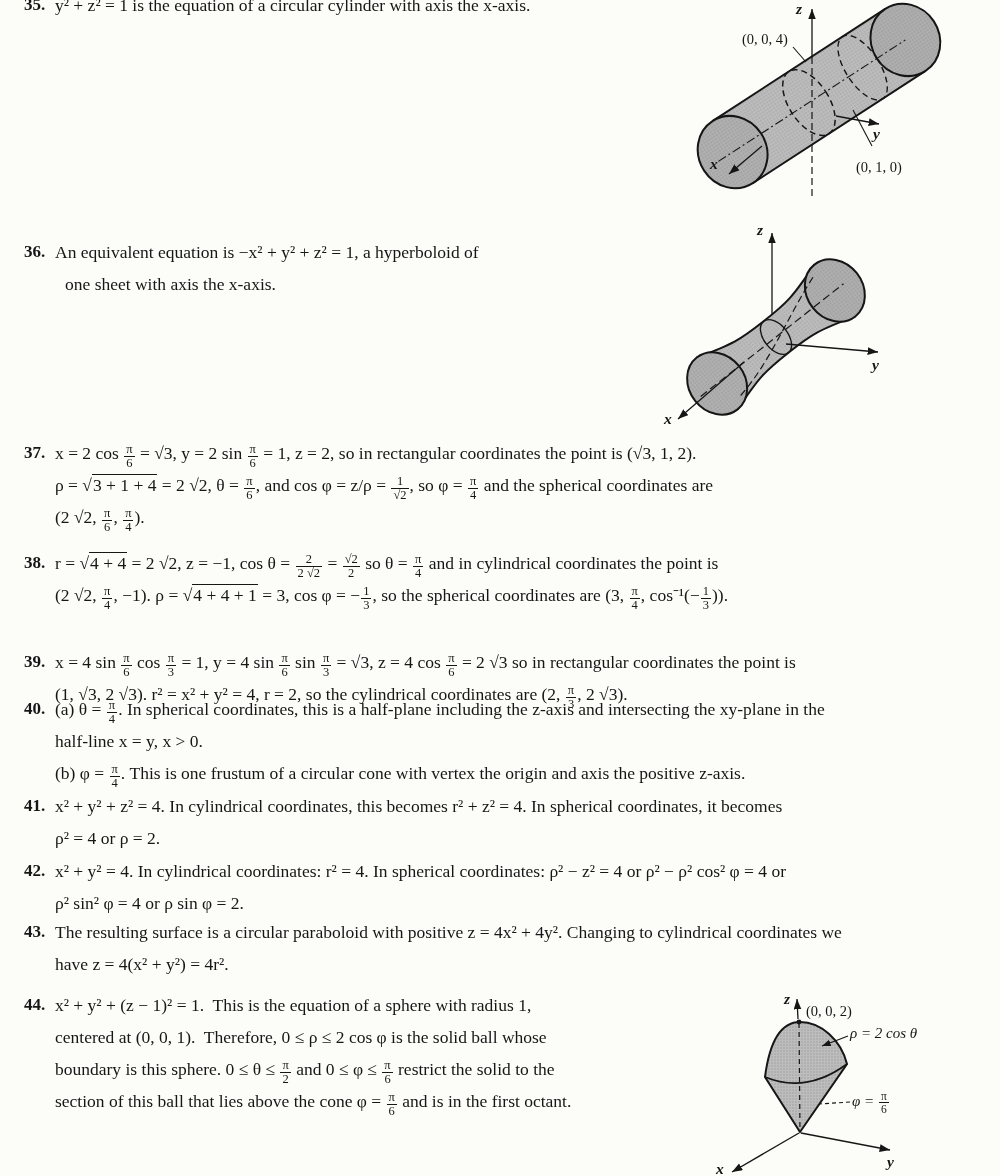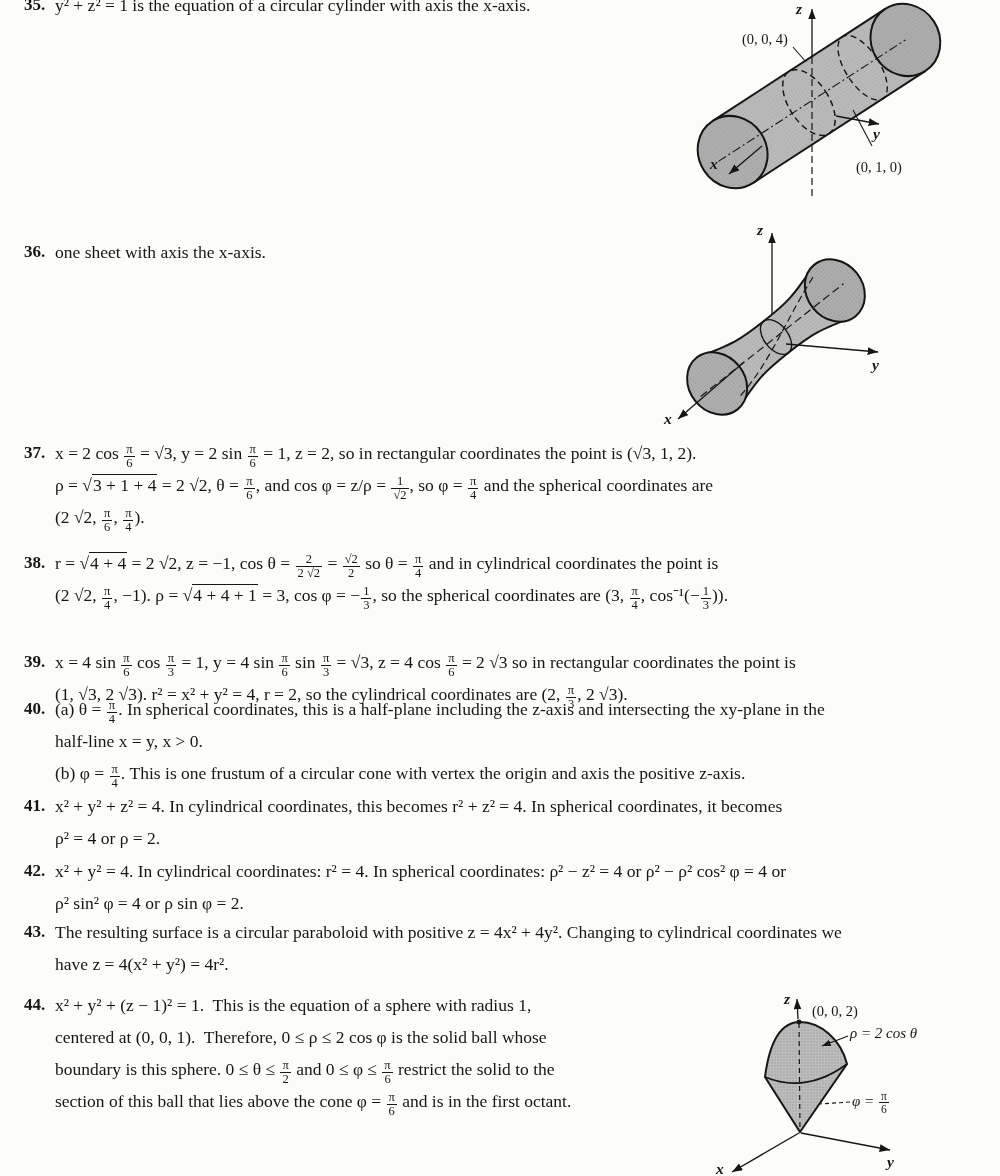--- a/index.html
+++ b/index.html
@@ -6,21 +6,21 @@
   body{
     position:relative;width:1000px;height:1176px;overflow:hidden;
     background:#fcfcf9;color:#161616;
     font-family:"Liberation Serif",serif;
   }
   .prob{position:absolute;left:24px}
   .pnum{position:absolute;left:0;top:0;font-weight:bold;font-size:17px;line-height:32px;white-space:pre}
   .plines{margin-left:31px}
   .pline{height:32px;line-height:32px;font-size:17.5px;white-space:pre}
   .sub{}
-  .sub10{}
+  .sub10{margin-left:10px}
   .frac{display:inline-block;text-align:center;vertical-align:-8px;line-height:1.08;font-size:12.5px;margin:0 1px}
   .frac>span{display:block;padding:0 2px}
   .frac>span:first-child{border-bottom:1.2px solid #161616}
   .vinc{border-top:1.3px solid #161616;padding:0 1px}
   .fig{position:absolute}
   .fig svg{position:absolute;left:0;top:0;overflow:visible}
   .axislabel{position:absolute;font-size:15.5px;font-style:italic;font-weight:bold;white-space:pre;line-height:1}
   .coordlabel{position:absolute;font-size:14.5px;font-style:normal;white-space:pre;line-height:1}
   .mathlabel{position:absolute;font-size:15px;font-style:italic;white-space:pre;line-height:1}
   .mathlabel .frac{font-style:normal;font-size:11.5px;vertical-align:-7px}
@@ -31,20 +31,21 @@
 <div class="prob" style="top:-11px">
   <span class="pnum">35.</span>
   <div class="plines">
     <div class="pline">y² + z² = 1 is the equation of a circular cylinder with axis the x-axis.</div>
   </div>
 </div>
 
 <div class="prob" style="top:236px">
   <span class="pnum">36.</span>
   <div class="plines">
+    <div class="pline">An equivalent equation is −x² + y² + z² = 1, a hyperboloid of</div>
     <div class="pline sub10">one sheet with axis the x-axis.</div>
   </div>
 </div>
 
 <div class="prob" style="top:437px">
   <span class="pnum">37.</span>
   <div class="plines">
     <div class="pline">x = 2 cos <span class="frac"><span>π</span><span>6</span></span> = √3, y = 2 sin <span class="frac"><span>π</span><span>6</span></span> = 1, z = 2, so in rectangular coordinates the point is (√3, 1, 2).</div>
     <div class="pline">ρ = √<span class="vinc">3 + 1 + 4</span> = 2 √2, θ = <span class="frac"><span>π</span><span>6</span></span>, and cos φ = z/ρ = <span class="frac"><span>1</span><span>√2</span></span>, so φ = <span class="frac"><span>π</span><span>4</span></span> and the spherical coordinates are</div>
     <div class="pline">(2 √2, <span class="frac"><span>π</span><span>6</span></span>, <span class="frac"><span>π</span><span>4</span></span>).</div>
@@ -194,18 +195,18 @@
     <path d="M765,1077 Q806,1094 847,1064" fill="none" stroke="#161616" stroke-width="1.8"></path>
     <line x1="799" y1="1023" x2="800" y2="1130" stroke="#161616" stroke-width="1.2" stroke-dasharray="5 4"></line>
     <circle cx="799" cy="1022" r="2.4" fill="#161616"></circle>
     <line x1="798" y1="1019" x2="797" y2="999" stroke="#161616" stroke-width="1.3" marker-end="url(#ah3)"></line>
     <line x1="801" y1="1133" x2="890" y2="1150" stroke="#161616" stroke-width="1.3" marker-end="url(#ah3)"></line>
     <line x1="799" y1="1133" x2="732" y2="1172" stroke="#161616" stroke-width="1.3" marker-end="url(#ah3)"></line>
     <line x1="848" y1="1036" x2="822" y2="1046" stroke="#161616" stroke-width="1.1" marker-end="url(#ah3)"></line>
     <line x1="850" y1="1102" x2="819" y2="1104" stroke="#161616" stroke-width="1.1" stroke-dasharray="4 3"></line>
   </svg>
   <span class="axislabel" style="left:104px;top:11px">z</span>
-  <span class="coordlabel" style="left:132px;top:24px">(0, 0, 2)</span>
+  <span class="coordlabel" style="left:126px;top:24px">(0, 0, 2)</span>
   <span class="mathlabel" style="left:170px;top:46px">ρ = 2 cos θ</span>
   <span class="mathlabel" style="left:172px;top:110px">φ = <span class="frac"><span>π</span><span>6</span></span></span>
   <span class="axislabel" style="left:207px;top:174px">y</span>
   <span class="axislabel" style="left:36px;top:181px">x</span>
 </div>
 
 </body></html>

